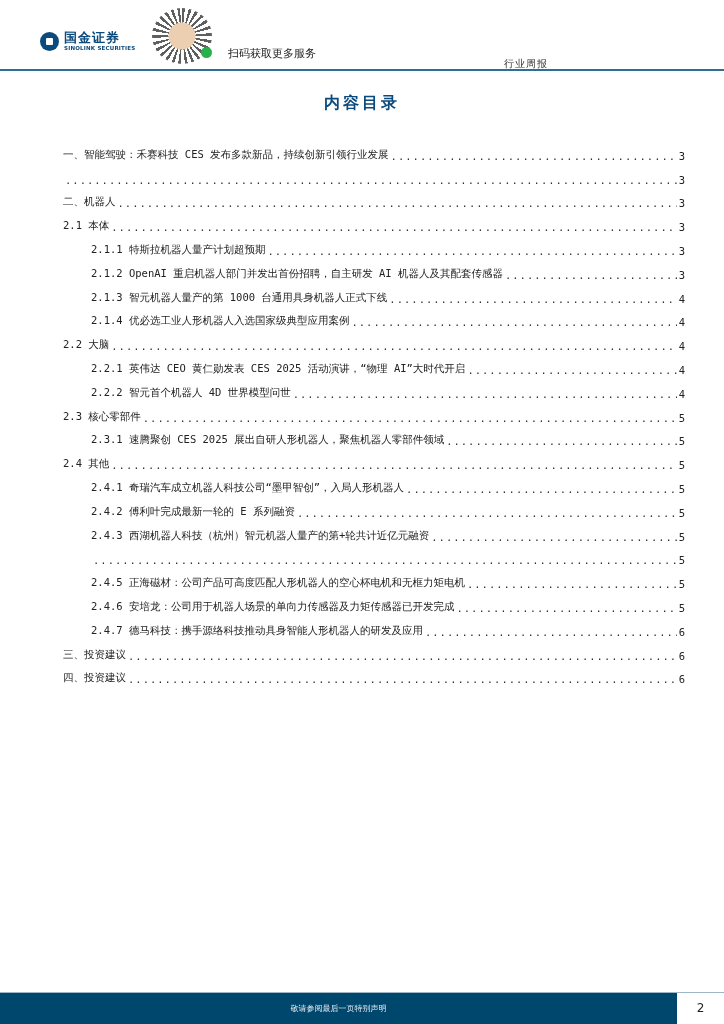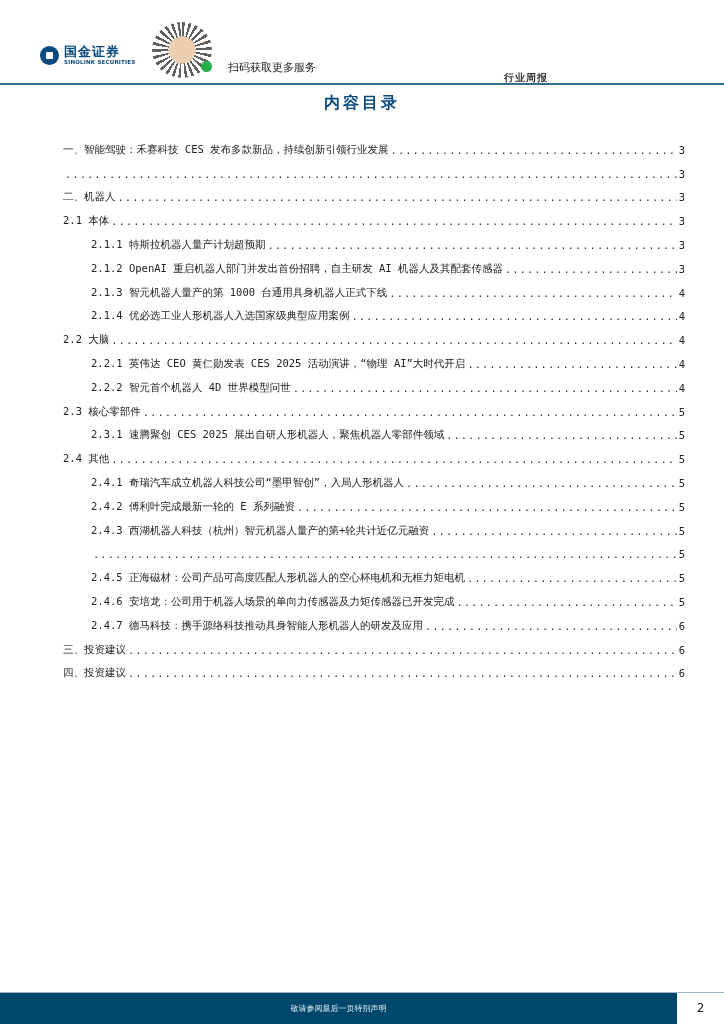--- a/index.html
+++ b/index.html
@@ -1,35 +1,35 @@
 <!DOCTYPE html>
 <html><head>
 <meta charset="utf-8">
 <style>
   html, body { margin:0; padding:0; }
   body { width:724px; height:1024px; background:#ffffff; position:relative; overflow:hidden;
          font-family:"DejaVu Sans", "Liberation Sans", sans-serif; color:#1a1a1a; }
-  .header { position:absolute; left:0; top:14px; width:584px; height:70px; }
+  .header { position:absolute; left:0; top:0; width:584px; height:70px; }
   .logo { position:absolute; left:40px; top:31px; display:flex; align-items:center; }
   .logo-mark { width:19px; height:19px; background:#0b4a7c; border-radius:50%; position:relative; }
   .logo-mark::after { content:""; position:absolute; left:6px; top:6px; width:7px; height:7px; background:#fff; border-radius:1px; }
   .logo-text { margin-left:5px; display:flex; flex-direction:column; line-height:1; }
   .logo-cn { font-size:13px; font-weight:bold; color:#0b4a7c; letter-spacing:1px; }
   .logo-en { font-size:5.5px; font-weight:bold; color:#0b4a7c; margin-top:2px; letter-spacing:0.2px; }
   .qr { position:absolute; left:152px; top:8px; width:60px; height:56px; border-radius:50%;
         background: radial-gradient(circle at 50% 50%, #e9c7a4 0 13px, transparent 14px),
                     repeating-conic-gradient(#444 0 6deg, #fff 6deg 14deg);
         opacity:0.85; }
   .qr-badge { position:absolute; left:201px; top:47px; width:11px; height:11px; border-radius:50%; background:#27b14a; }
   .scan-text { position:absolute; left:228px; top:46px; font-size:11px; color:#222; }
-  .doc-type { position:absolute; right:36px; top:57px; font-size:10px; color:#333; letter-spacing:1px; font-family:"DejaVu Serif", serif;font-weight:bold; }
+  .doc-type { position:absolute; right:36px; top:57px; font-size:10px; color:#333; letter-spacing:1px; font-family:"DejaVu Serif", serif; }
   .header-line { position:absolute; left:0; top:69px; width:724px; height:2px; background:#2f6d93; }
   .title { position:absolute; left:0; top:93px; width:724px; text-align:center; font-size:16px; font-weight:bold; color:#0b4a7c; letter-spacing:3px; font-family:"DejaVu Serif", serif; }
   .toc { position:absolute; left:63px; top:138px; width:622px; }
-  .toc-row { display:flex; align-items:center; height:23.8px; font-size:10.5px; color:#222; font-family:"DejaVu Sans Mono", "Liberation Mono", monospace; white-space:nowrap; }
+  .toc-row { display:flex; align-items:flex-end; height:23.8px; font-size:10.5px; color:#222; font-family:"DejaVu Sans Mono", "Liberation Mono", monospace; white-space:nowrap; }
   .toc-row.l3 { padding-left:28px; }
   .toc-label { flex:0 0 auto; }
   .toc-dots { flex:1 1 auto; overflow:hidden; margin:0 2px; color:#333; letter-spacing:1px; }
   .toc-dots::before { content:"................................................................................................................................................................................................................"; }
   .toc-page { flex:0 0 auto; }
   .footer { position:absolute; left:0; top:992px; width:724px; height:32px; }
   .footer-topline { position:absolute; left:0; top:0; width:724px; height:1px; background:#9fb6c6; }
   .footer-bar { position:absolute; left:0; top:1px; width:677px; height:31px; background:#00476e; }
   .footer-note { position:absolute; left:0; top:1px; width:677px; height:31px; line-height:31px; text-align:center; color:#e6eef4; font-size:8px; font-family:"DejaVu Serif", serif; }
   .footer-page { position:absolute; left:677px; top:1px; width:47px; height:31px; line-height:31px; text-align:center; font-size:12px; color:#222; }

